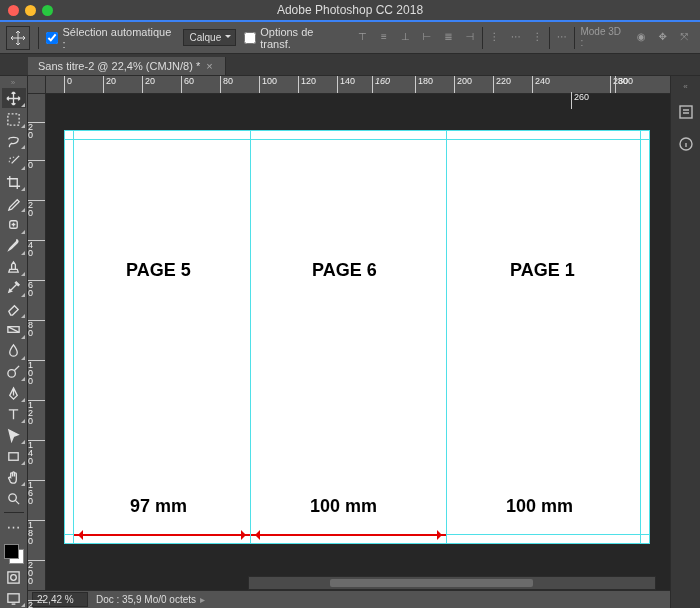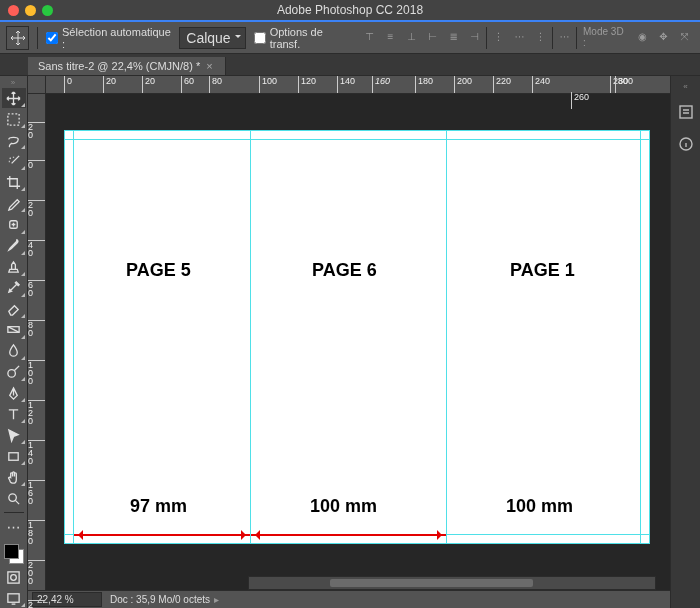--- a/index.html
+++ b/index.html
@@ -26,21 +26,21 @@
   .tool-indicator {
     width: 24px; height: 24px; background: #535353; border: 1px solid #2b2b2b; display: flex;
     align-items: center; justify-content: center; color: #e0e0e0;
   }
   .tool-indicator svg { width: 16px; height: 16px; }
   .sep { width: 1px; height: 22px; background: #2b2b2b; }
   .chk { display: flex; align-items: center; gap: 4px; }
   .chk input { width: 12px; height: 12px; }
   .select {
     background: #3f3f3f; border: 1px solid #2b2b2b; color: #ddd; padding: 2px 14px 2px 6px;
-    font-size: 14px; position: relative;
+    font-size: 10px; position: relative;
   }
   .select::after {
     content: ""; position: absolute; right: 4px; top: 50%; transform: translateY(-50%);
     border: 3px solid transparent; border-top-color: #ddd;
   }
   .icon-group { display: flex; gap: 2px; margin-left: auto; }
   .mini-btn {
     width: 20px; height: 20px; background: #535353; display: flex; align-items: center;
     justify-content: center; color: #9b9b9b; font-size: 10px;
   }
@@ -123,21 +123,21 @@
   }
   .dim-arrow::before{ left:-1px; border-right-color:#e30000;}
   .dim-arrow::after{ right:-1px; border-left-color:#e30000;}
 
   
   .statusbar {
     position: absolute; left: 0; right: 0; bottom: 0; height: 18px; background: #535353;
     border-top: 1px solid #2b2b2b; display: flex; align-items: center; font-size: 10px;
     color: #ddd; gap: 8px; padding-left: 4px;
   }
-  .statusbar .zoom { width: 70px; background:#3a3a3a; padding:1px 4px; border:1px solid #2b2b2b;}
+  .statusbar .zoom { width: 56px; background:#3a3a3a; padding:1px 4px; border:1px solid #2b2b2b;}
   .statusbar .caret::after{content:"▸"; margin-left:4px; color:#999;}
 
   .scroll-h { position:absolute; bottom:18px; left:220px; right:14px; height:14px; background:#4a4a4a; border:1px solid #2b2b2b;}
   .scroll-h .thumb{ position:absolute; left:20%; width:50%; top:2px; bottom:2px; background:#6b6b6b; border-radius:2px;}
 </style>
 </head>
 <body>
 
 <div class="titlebar">
   <div class="traffic">
@@ -342,21 +342,21 @@
       </div>
   </div>
 
   <div class="canvaswrap">
     <div class="ruler-corner"></div>
     <div class="ruler-h" id="rulerH">
         <div class="tick" style="left: 18px;">0</div>
         <div class="tick" style="left: 57px;">20</div>
         <div class="tick" style="left: 96px;">20</div>
         <div class="tick" style="left: 135px;">60</div>
-        <div class="tick" style="left: 163px;">80</div>
+        <div class="tick" style="left: 174px;">80</div>
         <div class="tick" style="left: 213px;">100</div>
         <div class="tick" style="left: 252px;">120</div>
         <div class="tick" style="left: 291px;">140</div>
         <div class="tick" style="left: 326px; font-style: italic;">160</div>
         <div class="tick" style="left: 369px;">180</div>
         <div class="tick" style="left: 408px;">200</div>
         <div class="tick" style="left: 447px;">220</div>
         <div class="tick" style="left: 486px;">240</div>
         <div class="tick" style="left: 525px; margin-top: 16px;">260</div>
         <div class="tick" style="left: 564px;">280</div>

